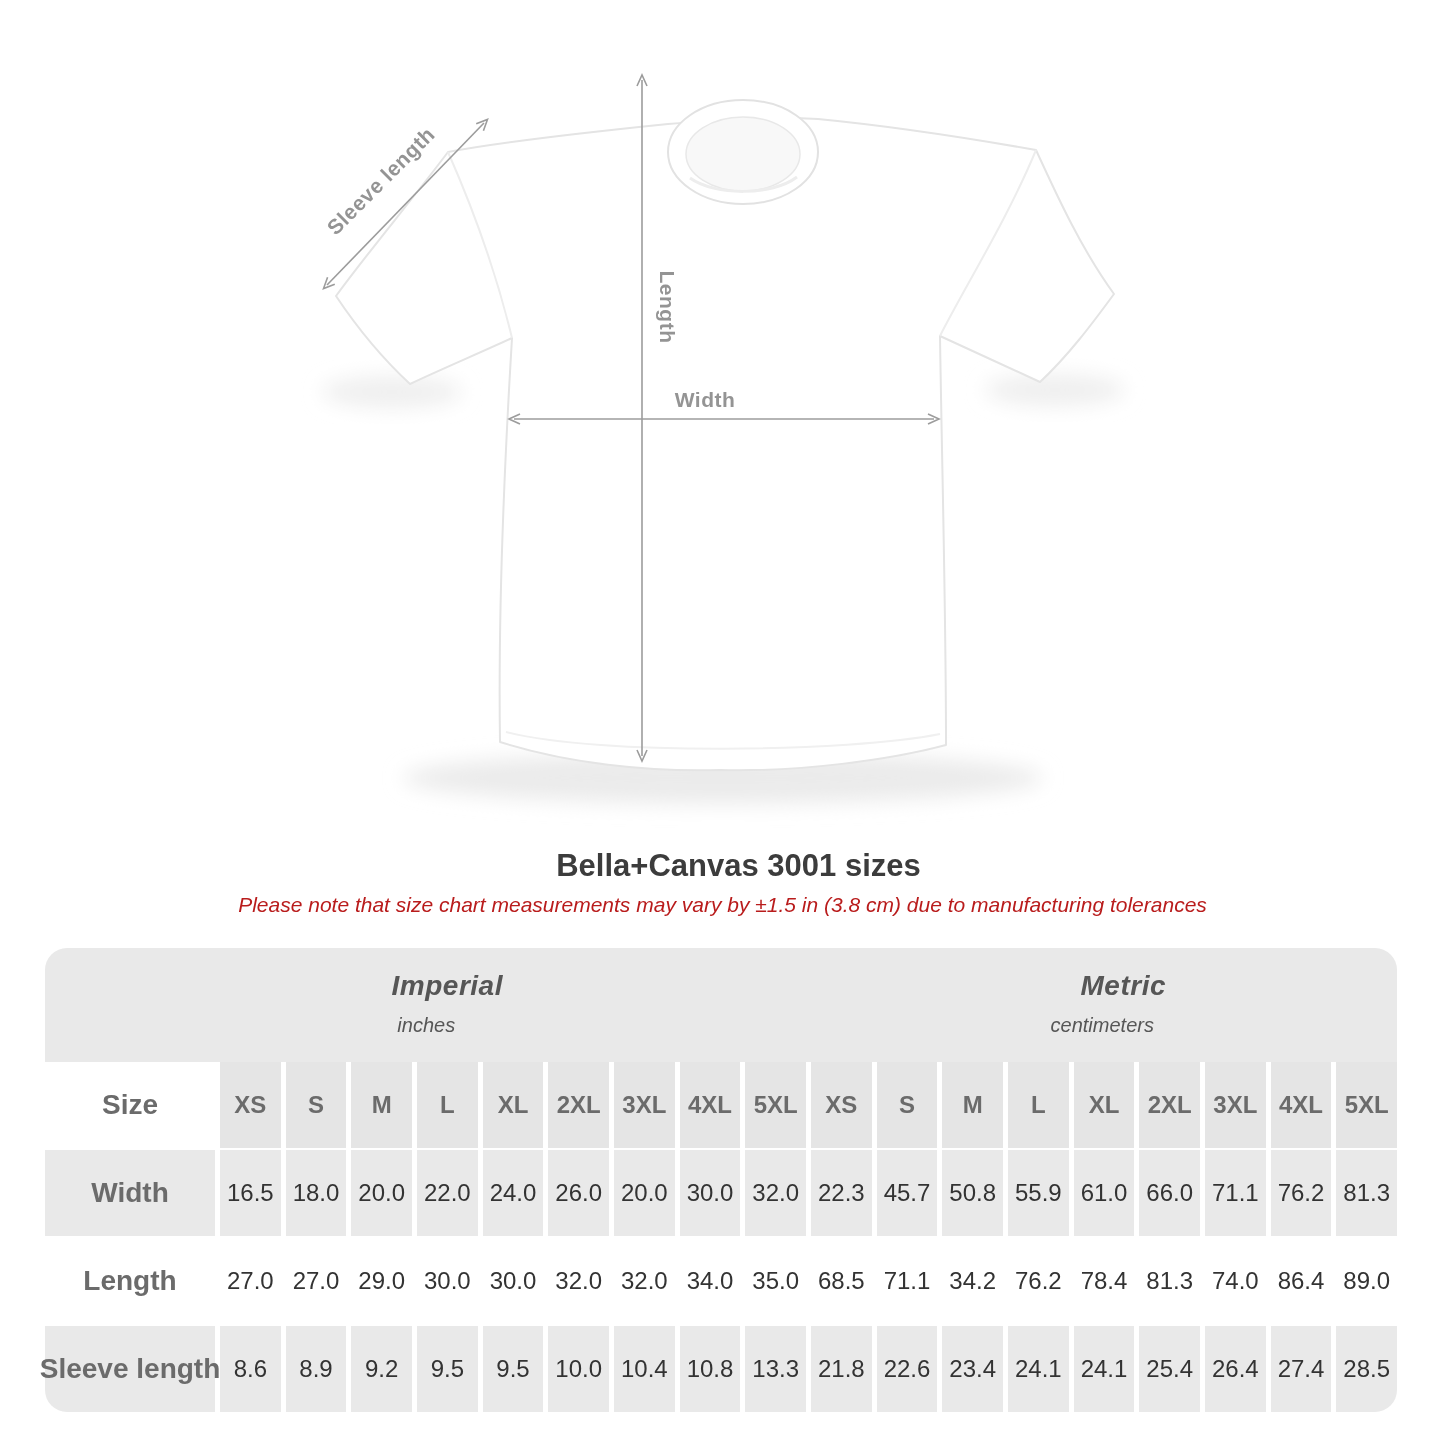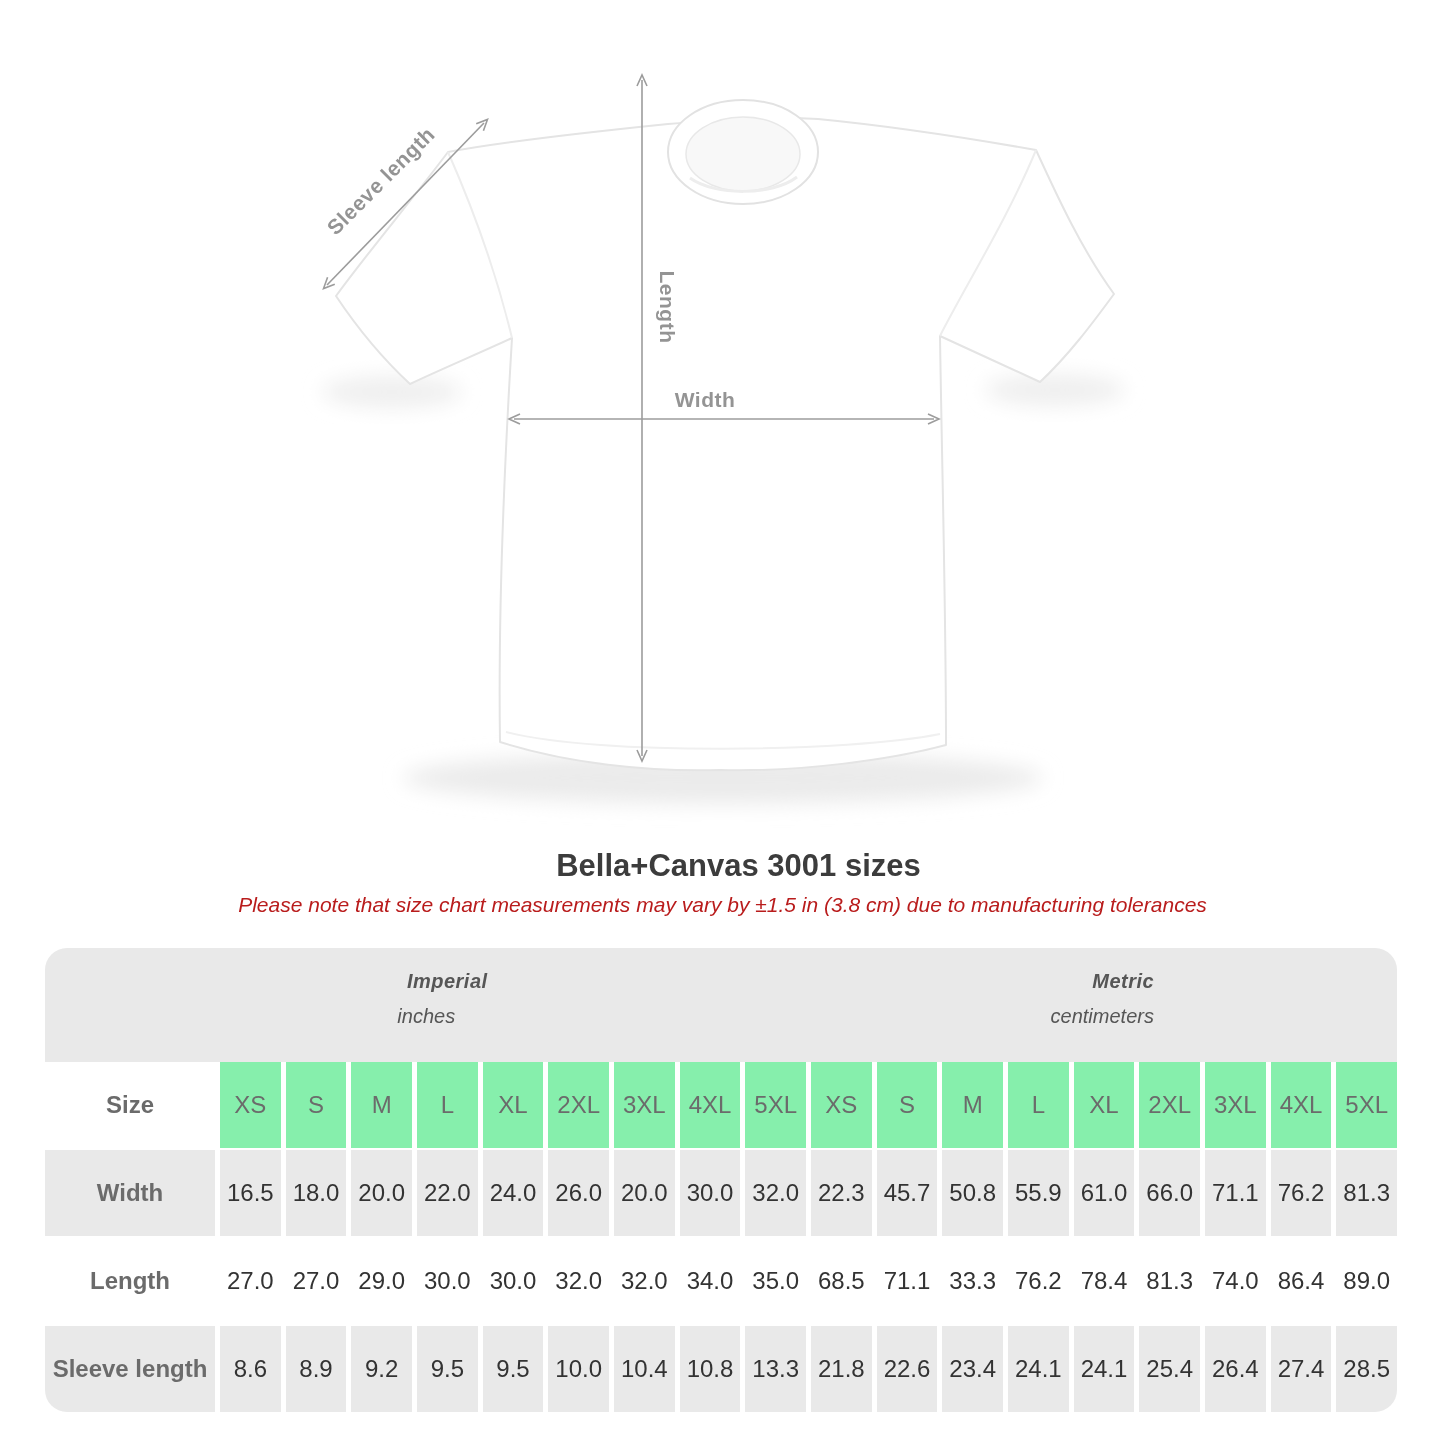--- a/index.html
+++ b/index.html
@@ -33,38 +33,38 @@
     display:flex;height:114px;background:#e9e9e9;
     border-radius:22px 22px 0 0;
   }
   .unit-block{
     display:flex;flex-direction:column;align-items:center;justify-content:flex-start;
     padding-top:22px;box-sizing:border-box;
   }
   .unit-block.imperial{width:56.4%;}
   .unit-block.metric{width:43.6%;}
   .unit-name{
-    font-size:20px;font-weight:bold;font-style:italic;color:#565656;letter-spacing:0.5px;margin-left:42px;
+    font-size:28px;font-weight:bold;font-style:italic;color:#565656;letter-spacing:0.5px;margin-left:42px;
   }
   .unit-sub{
     margin-top:12px;font-size:20px;font-style:italic;color:#565656;
   }
   .grid{
     display:grid;
     grid-template-columns:170px repeat(18, 1fr);
     column-gap:5px;row-gap:2px;
     background:#ffffff;
   }
   .cell{
     height:86px;display:flex;align-items:center;justify-content:center;
     font-size:24px;color:#333333;background:#ffffff;white-space:nowrap;
   }
-  .cell.head{height:86px;font-weight:normal;color:#6b6b6b;background:#86efac;}
+  .cell.head{height:86px;font-weight:bold;color:#6b6b6b;background:#e5e5e5;}
   .cell.head.label-cell{background:#ffffff;}
-  .cell.label-cell{font-weight:bold;color:#6b6b6b;font-size:24px;}
+  .cell.label-cell{font-weight:bold;color:#6b6b6b;font-size:28px;}
   .cell.shade{background:#e9e9e9;}
   .cell.bl{border-bottom-left-radius:22px;}
   .cell.br{border-bottom-right-radius:22px;}
 </style>
 </head>
 <body>
 
 <div class="page">
 
   <div class="figure">
@@ -174,21 +174,21 @@
         <div class="cell val">27.0</div>
         <div class="cell val">29.0</div>
         <div class="cell val">30.0</div>
         <div class="cell val">30.0</div>
         <div class="cell val">32.0</div>
         <div class="cell val">32.0</div>
         <div class="cell val">34.0</div>
         <div class="cell val">35.0</div>
         <div class="cell val">68.5</div>
         <div class="cell val">71.1</div>
-        <div class="cell val">33.3</div>
+        <div class="cell val">34.2</div>
         <div class="cell val">76.2</div>
         <div class="cell val">78.4</div>
         <div class="cell val">81.3</div>
         <div class="cell val">74.0</div>
         <div class="cell val">86.4</div>
         <div class="cell val">89.0</div>
         <div class="cell label-cell shade bl">Sleeve length</div>
         <div class="cell val shade">8.6</div>
         <div class="cell val shade">8.9</div>
         <div class="cell val shade">9.2</div>

